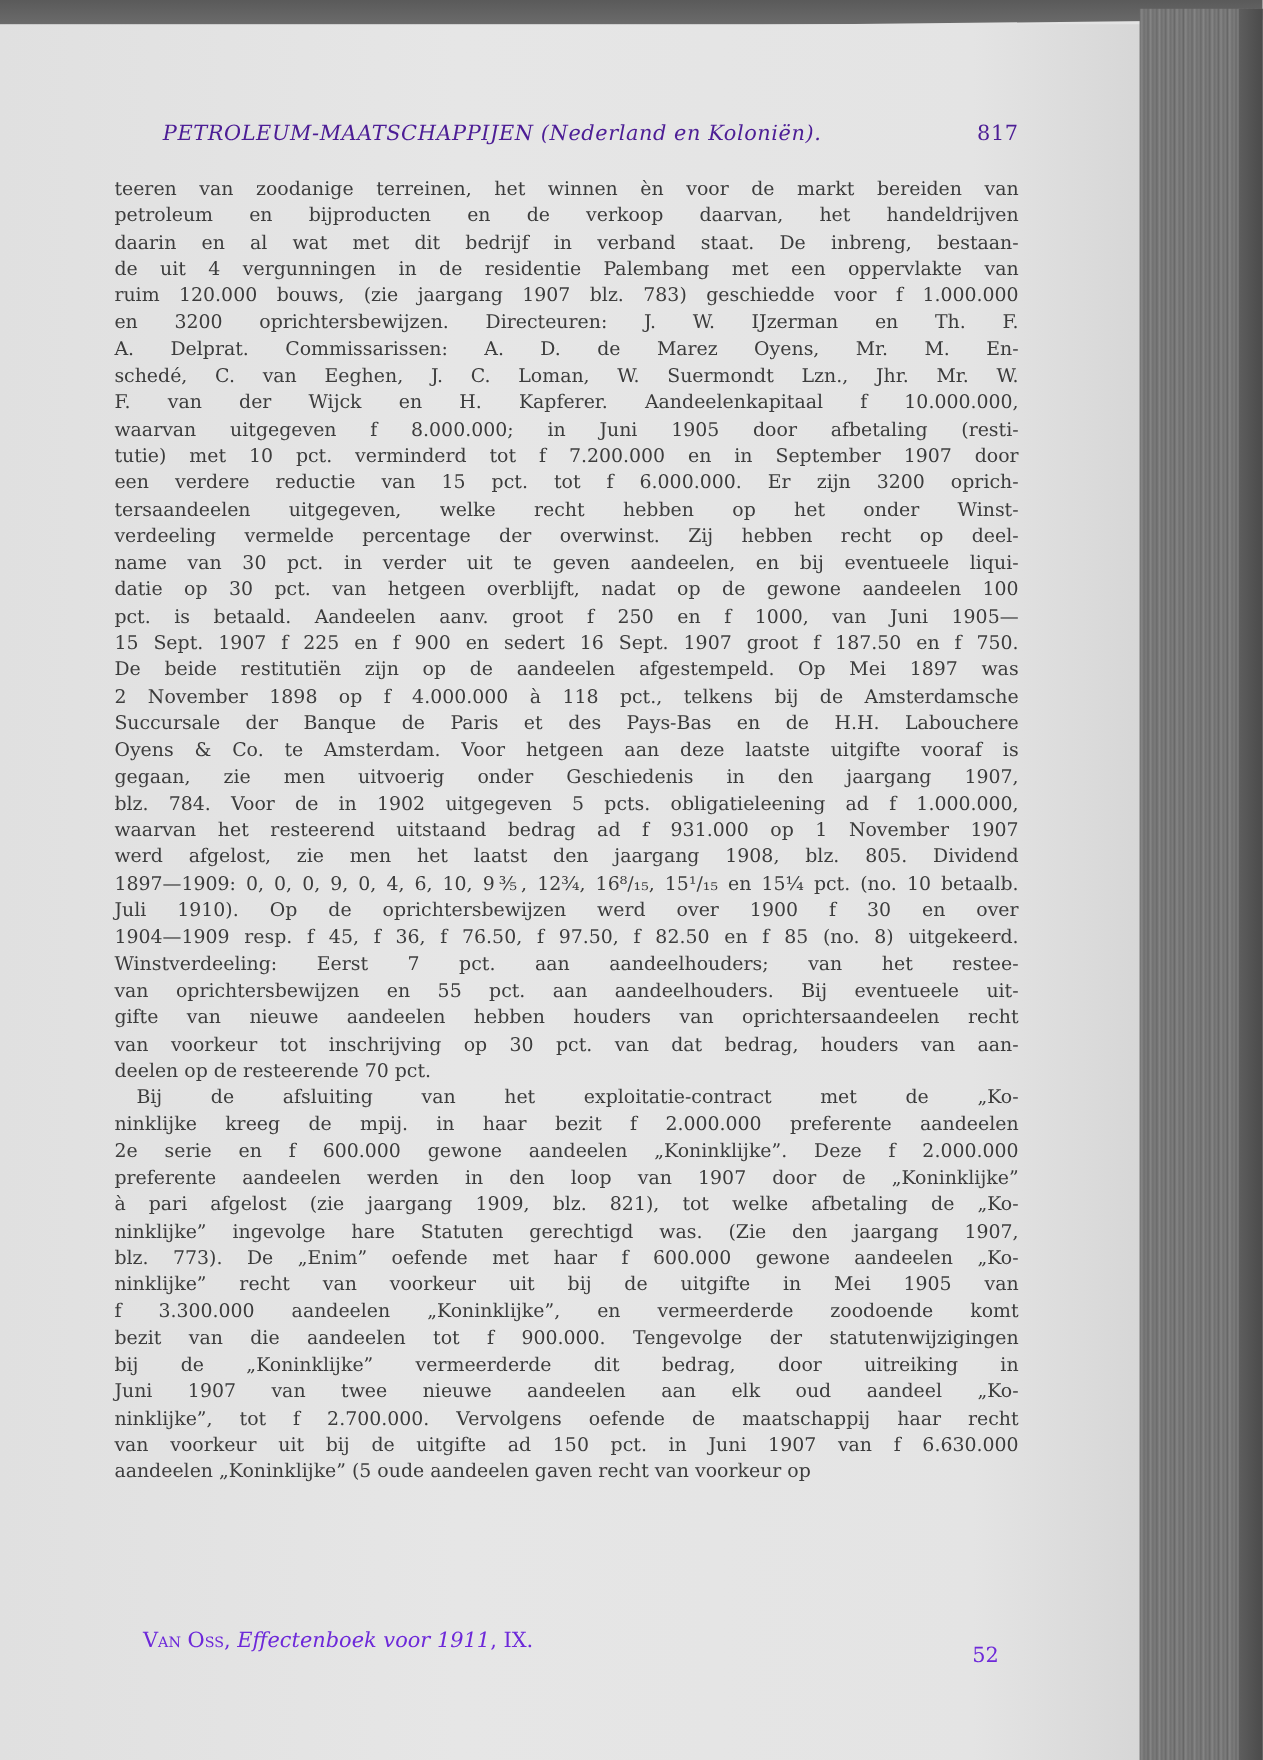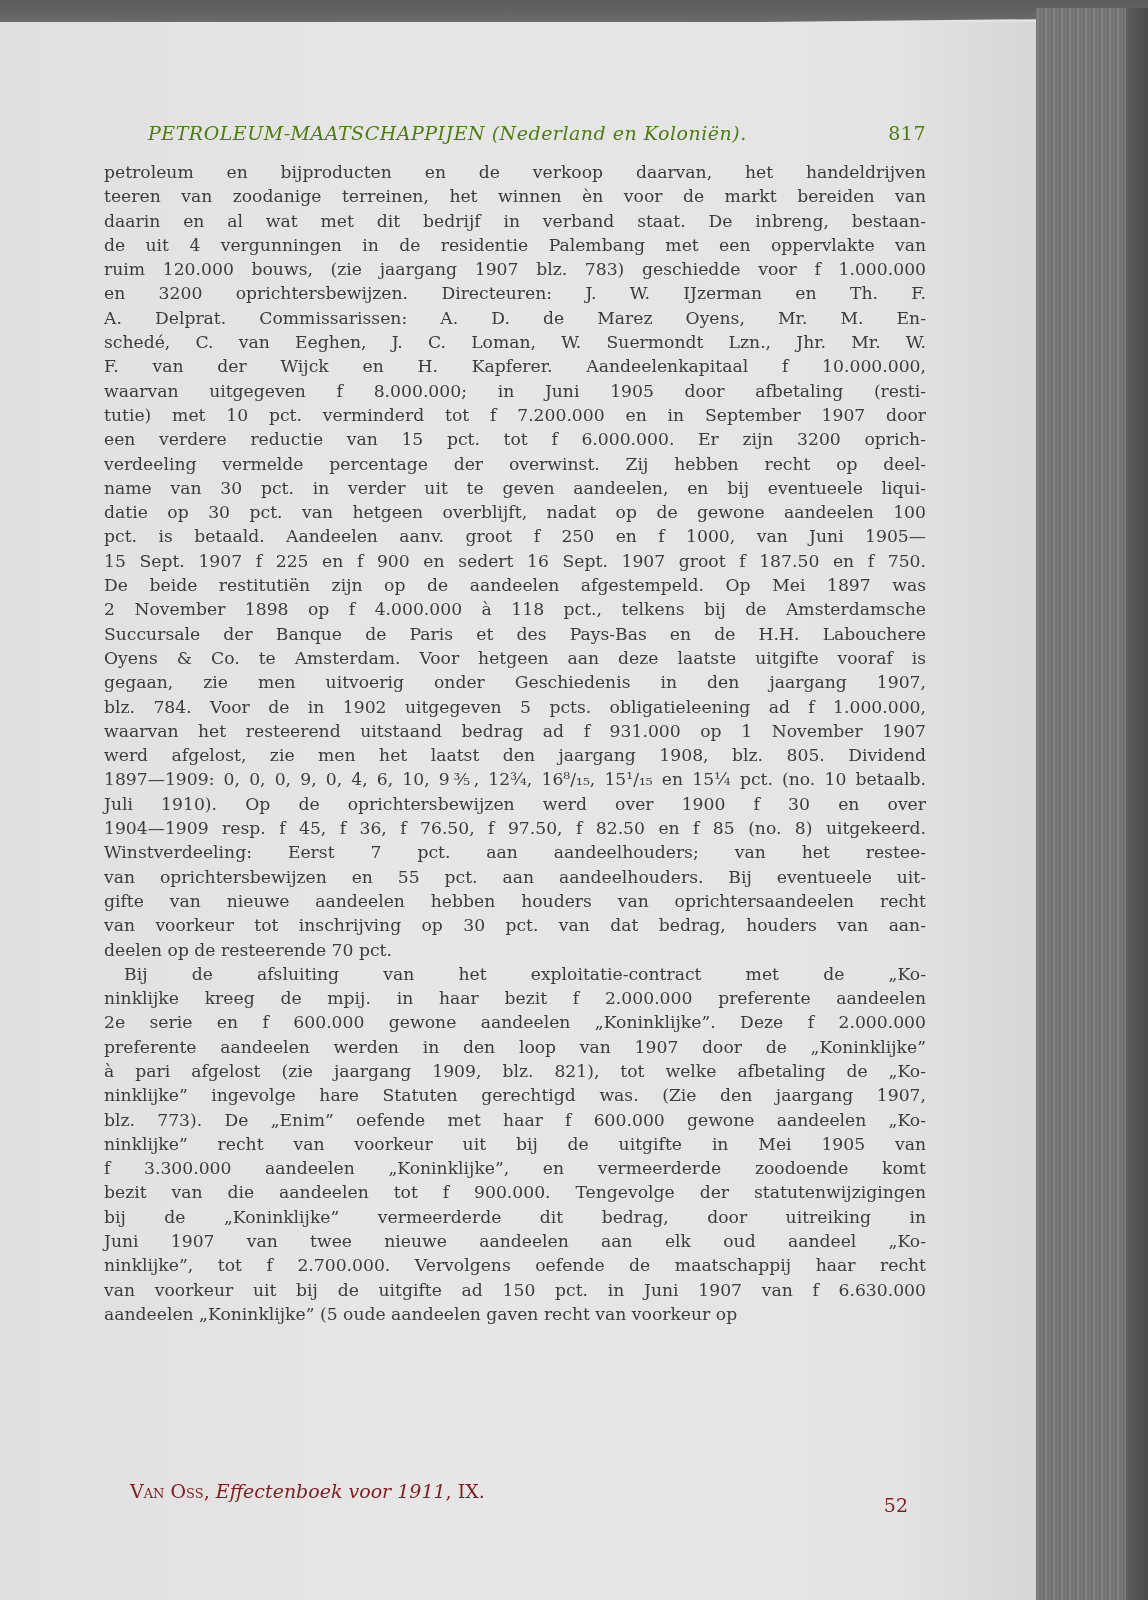--- a/index.html
+++ b/index.html
@@ -20,65 +20,66 @@
   .page-stack {
     position:absolute; left:1036px; top:8px; width:112px; height:1592px;
     background:repeating-linear-gradient(90deg,#6e6e6e 0px,#858585 2px,#707070 4px,#7c7c7c 6px,#666 8px);
   }
   .page-stack::after{
     content:""; position:absolute; right:0; top:0; width:22px; height:100%;
     background:linear-gradient(90deg,#5e5e5e,#4a4a4a);
   }
   .running-head {
     position:absolute; left:148px; top:110px; width:778px;
-    font-size:19px; color:#4d7c0f; letter-spacing:0.5px;margin-top:12px;
+    font-size:19px; color:#4c1d95; letter-spacing:0.5px;
   }
   .running-head .title { font-style:italic; }
   .running-head .pageno { position:absolute; right:0; top:0; font-style:normal; }
   .body-text {
     position:absolute; left:104px; top:160px; width:822px;
     font-size:17.2px; line-height:24.3px; color:#3c3c3c;
     text-align:justify;
   }
   .line { display:block; white-space:nowrap; text-align:justify; text-align-last:justify; height:24.3px; overflow:visible; }
   .line.last { text-align-last:left; }
   .line.indent { padding-left:20px; }
   .footer {
     position:absolute; left:130px; top:1480px; width:796px;
-    font-size:19px; color:#7f1d1d;
+    font-size:19px; color:#6d28d9;
   }
   .footer .sc { font-variant:small-caps; }
   .footer .it { font-style:italic; }
   .footer .sig { position:absolute; right:18px; top:0;margin-top:14px; }
 </style>
 </head>
 <body>
 
 <div class="top-edge"></div>
 <div class="page"></div>
 <div class="page-stack"></div>
 
 <div class="running-head">
   <span class="title">PETROLEUM-MAATSCHAPPIJEN (Nederland en Koloniën).</span>
   <span class="pageno">817</span>
 </div>
 
 <div class="body-text" id="body-text">
+    <span class="line">teeren van zoodanige terreinen, het winnen èn voor de markt bereiden van</span>
     <span class="line">petroleum en bijproducten en de verkoop daarvan, het handeldrijven</span>
-    <span class="line">teeren van zoodanige terreinen, het winnen èn voor de markt bereiden van</span>
     <span class="line">daarin en al wat met dit bedrijf in verband staat. De inbreng, bestaan-</span>
     <span class="line">de uit 4 vergunningen in de residentie Palembang met een oppervlakte van</span>
     <span class="line">ruim 120.000 bouws, (zie jaargang 1907 blz. 783) geschiedde voor f 1.000.000</span>
     <span class="line">en 3200 oprichtersbewijzen. Directeuren: J. W. IJzerman en Th. F.</span>
     <span class="line">A. Delprat. Commissarissen: A. D. de Marez Oyens, Mr. M. En-</span>
     <span class="line">schedé, C. van Eeghen, J. C. Loman, W. Suermondt Lzn., Jhr. Mr. W.</span>
     <span class="line">F. van der Wijck en H. Kapferer. Aandeelenkapitaal f 10.000.000,</span>
     <span class="line">waarvan uitgegeven f 8.000.000; in Juni 1905 door afbetaling (resti-</span>
     <span class="line">tutie) met 10 pct. verminderd tot f 7.200.000 en in September 1907 door</span>
     <span class="line">een verdere reductie van 15 pct. tot f 6.000.000. Er zijn 3200 oprich-</span>
+    <span class="line">tersaandeelen uitgegeven, welke recht hebben op het onder Winst-</span>
     <span class="line">verdeeling vermelde percentage der overwinst. Zij hebben recht op deel-</span>
     <span class="line">name van 30 pct. in verder uit te geven aandeelen, en bij eventueele liqui-</span>
     <span class="line">datie op 30 pct. van hetgeen overblijft, nadat op de gewone aandeelen 100</span>
     <span class="line">pct. is betaald. Aandeelen aanv. groot f 250 en f 1000, van Juni 1905—</span>
     <span class="line">15 Sept. 1907 f 225 en f 900 en sedert 16 Sept. 1907 groot f 187.50 en f 750.</span>
     <span class="line">De beide restitutiën zijn op de aandeelen afgestempeld. Op Mei 1897 was</span>
     <span class="line">2 November 1898 op f 4.000.000 à 118 pct., telkens bij de Amsterdamsche</span>
     <span class="line">Succursale der Banque de Paris et des Pays-Bas en de H.H. Labouchere</span>
     <span class="line">Oyens &amp; Co. te Amsterdam. Voor hetgeen aan deze laatste uitgifte vooraf is</span>
     <span class="line">gegaan, zie men uitvoerig onder Geschiedenis in den jaargang 1907,</span>

